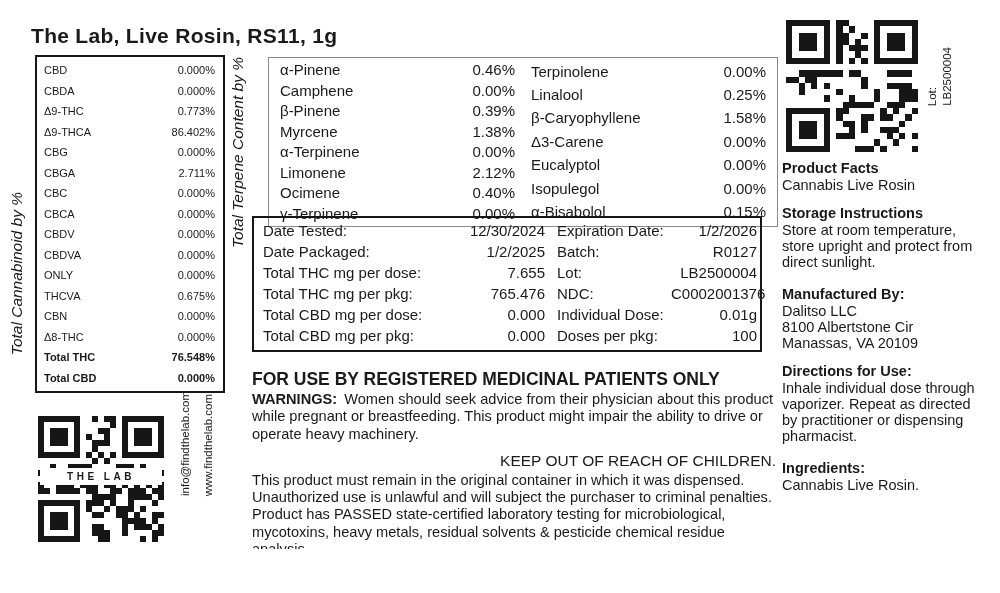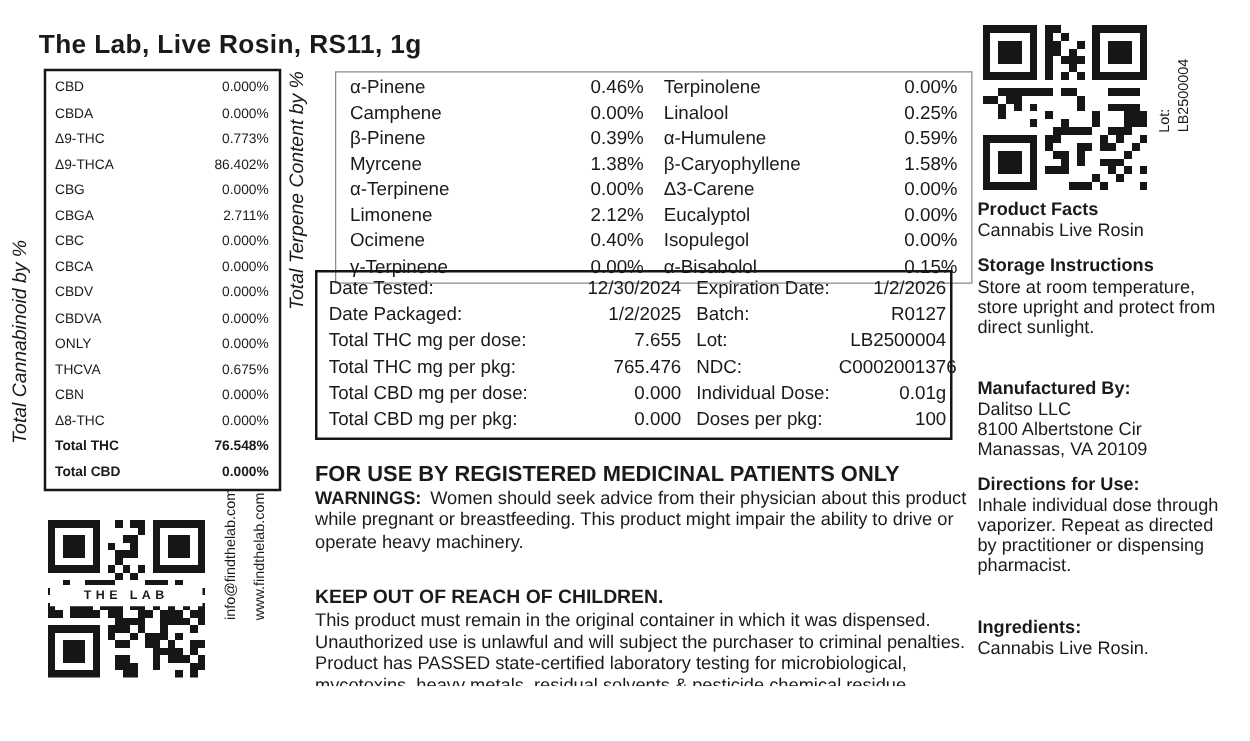--- a/index.html
+++ b/index.html
@@ -45,42 +45,42 @@
     align-content: space-between; font-size: 15px; line-height: 20.5px;
   }
   .pkg-box .pv { text-align: right; }
   .pkg-box .pl2 { padding-left: 12px; }
 
   
   .warnings { position: absolute; left: 252px; top: 369px; width: 524px; }
   .warn-headline { font-size: 17.5px; font-weight: bold; line-height: 20px; }
   .warn-p { font-size: 14.6px; line-height: 17.3px; margin-top: 2px; }
   .warn-p .wlabel { font-weight: bold; margin-right: 7px; }
-  .warn-keep { font-size: 15.5px; font-weight: bold; margin-top: 26px; line-height: 18px; }
+  .warn-keep { font-size: 15.5px; font-weight: normal; margin-top: 9px; line-height: 18px; text-align: right; }
 
   
   .qr { position: absolute; }
   .qr svg { width: 100%; height: 100%; display: block; }
   .qr-top { left: 786px; top: 20px; width: 132px; height: 132px; }
   .qr-bottom { left: 38px; top: 416px; width: 126px; height: 126px; }
   .qr-band {
     position: absolute; left: 2px; right: 2px; top: 52px; height: 17px; background: #ffffff;
     display: flex; align-items: center; justify-content: center;
     font-size: 10px; font-weight: bold; letter-spacing: 3.5px; color: #1a1a1a;
   }
   .lot-label { left: 926px; bottom: 443px; }
   .lot-value { left: 941px; bottom: 443px; }
   .email-v { left: 179px; bottom: 53px; }
   .site-v  { left: 202px; bottom: 53px; }
 
   
   .right-col { position: absolute; left: 782px; top: 160px; width: 218px; font-size: 14.5px; }
   .rsec { margin-top: 12px; }
   .rsec:first-child { margin-top: 0; }
-  .rsec.gap-big { margin-top: 33px; }
+  .rsec.gap-big { margin-top: 16px; }
   .rhead { font-weight: bold; line-height: 17px; }
   .rbody { line-height: 16px; white-space: pre-line; }
 </style>
 </head>
 <body>
 
 <div class="canvas">
 
   <div class="title">The Lab, Live Rosin, RS11, 1g</div>
 
@@ -189,24 +189,20 @@
         </div>
       </div>
     <div class="terp-col">
         <div class="trow">
           <span>Terpinolene</span>
           <span>0.00%</span>
         </div>
         <div class="trow">
           <span>Linalool</span>
           <span>0.25%</span>
-        </div>
-        <div class="trow">
-          <span>α-Humulene</span>
-          <span>0.59%</span>
         </div>
         <div class="trow">
           <span>β-Caryophyllene</span>
           <span>1.58%</span>
         </div>
         <div class="trow">
           <span>Δ3-Carene</span>
           <span>0.00%</span>
         </div>
         <div class="trow">

